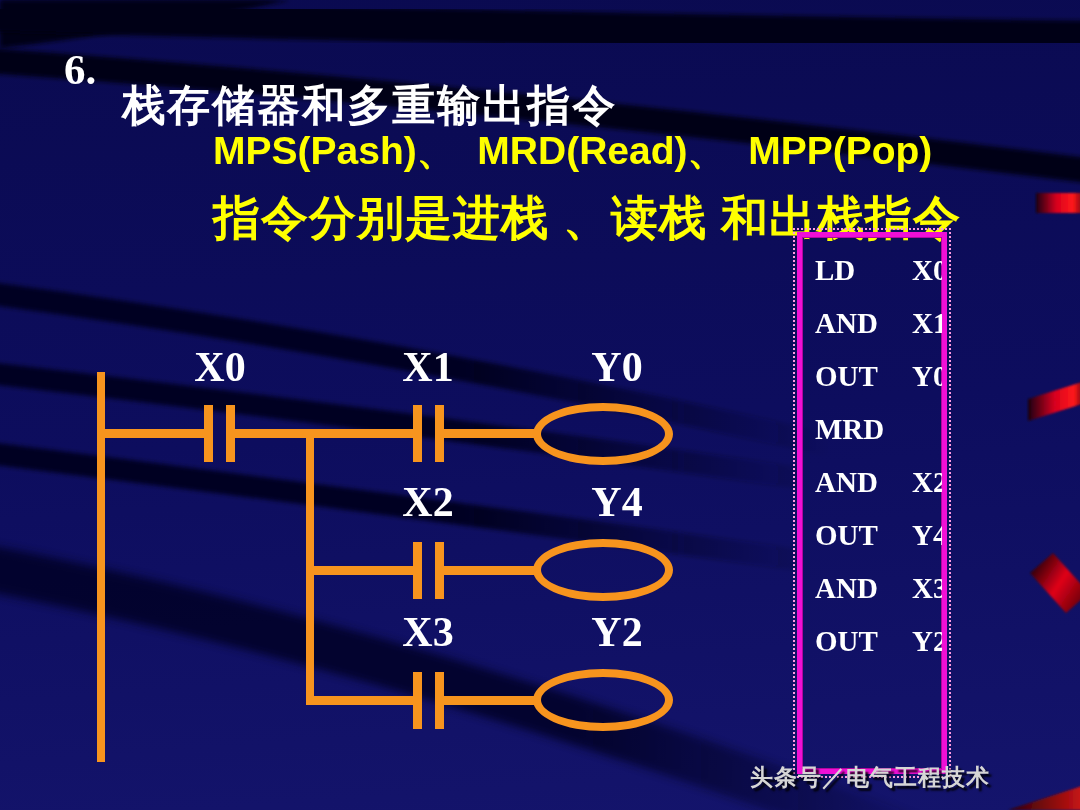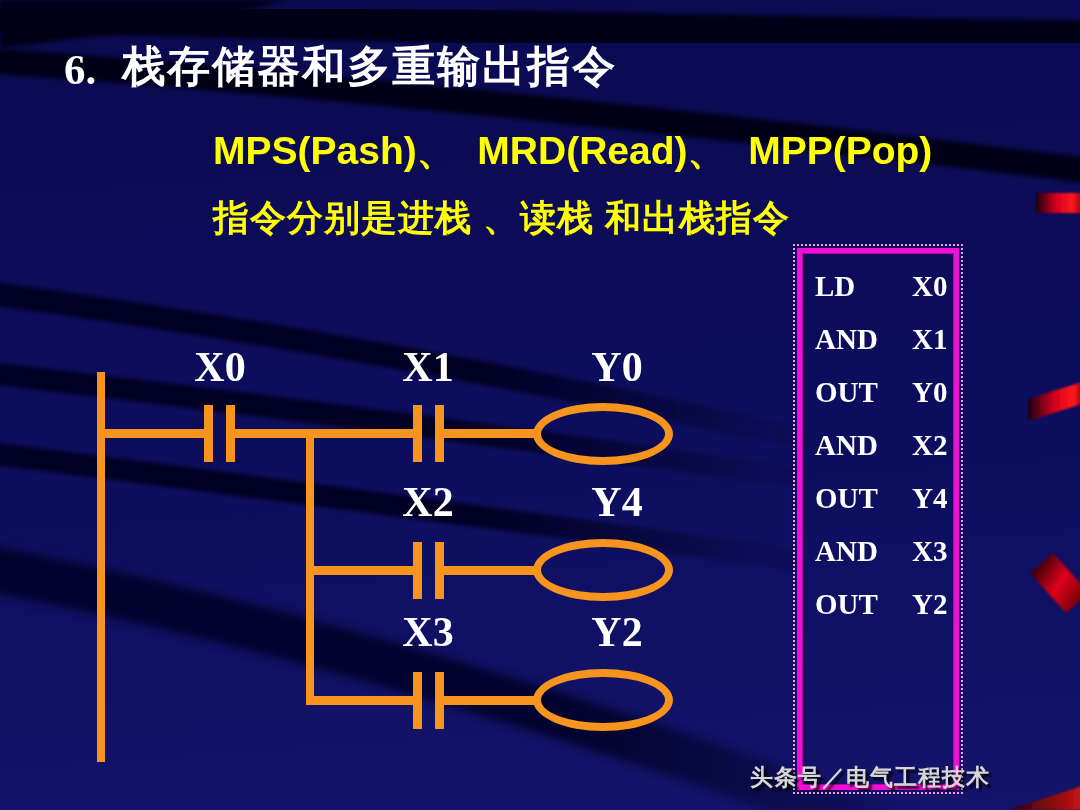--- a/index.html
+++ b/index.html
@@ -12,48 +12,48 @@
   }
   .bg-svg{position:absolute;left:0;top:0;z-index:0;}
 
   
   .title-row{
     position:absolute;left:64px;top:44px;z-index:2;
     color:#ffffff;font-weight:bold;font-size:43px;line-height:52px;
     display:flex;white-space:pre;
   }
   .title-num{font-family:"Liberation Serif",serif;margin-right:26px;}
-  .title-cjk{font-family:Liberation Mono, monospace;letter-spacing:2px;}
+  .title-cjk{font-family:Liberation Serif, serif;letter-spacing:2px;margin-top:36px;}
   .sub1{
     position:absolute;left:213px;top:128px;z-index:2;
     color:#ffff00;font-weight:bold;font-size:39px;line-height:46px;
     font-family:Liberation Sans, sans-serif;white-space:pre;
   }
   .sub2{
     position:absolute;left:213px;top:194px;z-index:2;
-    color:#ffff00;font-weight:bold;font-size:36px;line-height:48px;
+    color:#ffff00;font-weight:bold;font-size:47px;line-height:48px;
     font-family:"Liberation Sans",sans-serif;white-space:pre;letter-spacing:1px;
   }
 
   
   .ladder{position:absolute;left:0;top:0;z-index:2;}
   .wire{position:absolute;background:#F7941E;}
   .coil{
     position:absolute;width:140px;height:62px;box-sizing:border-box;
     border:8px solid #F7941E;border-radius:50%;background:transparent;
   }
   .lad-label{
     position:absolute;width:100px;text-align:center;
     color:#ffffff;font-weight:bold;font-size:42px;line-height:46px;
     font-family:"Liberation Serif",serif;
   }
 
   
   .op-box{
-    position:absolute;left:797px;top:248px;width:162px;height:542px;z-index:3;
+    position:absolute;left:797px;top:232px;width:150px;height:542px;z-index:3;
     box-sizing:border-box;border:5px solid #f00fd6;
     outline:2px dotted #ff9ae0;outline-offset:2px;
     box-shadow:inset 0 0 0 1px #b0089e;
     overflow:hidden;
   }
   .op-rows{padding:7px 0 0 13px;}
   .op-row{
     display:flex;align-items:center;height:53px;
     color:#ffffff;font-weight:bold;font-size:29px;
     font-family:"Liberation Serif",serif;
@@ -195,20 +195,24 @@
       </div>
       <div class="op-row">
         <span class="op-code">AND</span>
         <span class="op-arg">X1</span>
       </div>
       <div class="op-row">
         <span class="op-code">OUT</span>
         <span class="op-arg">Y0</span>
       </div>
       <div class="op-row">
+        <span class="op-code">MRD</span>
+        <span class="op-arg"></span>
+      </div>
+      <div class="op-row">
         <span class="op-code">AND</span>
         <span class="op-arg">X2</span>
       </div>
       <div class="op-row">
         <span class="op-code">OUT</span>
         <span class="op-arg">Y4</span>
       </div>
       <div class="op-row">
         <span class="op-code">AND</span>
         <span class="op-arg">X3</span>

